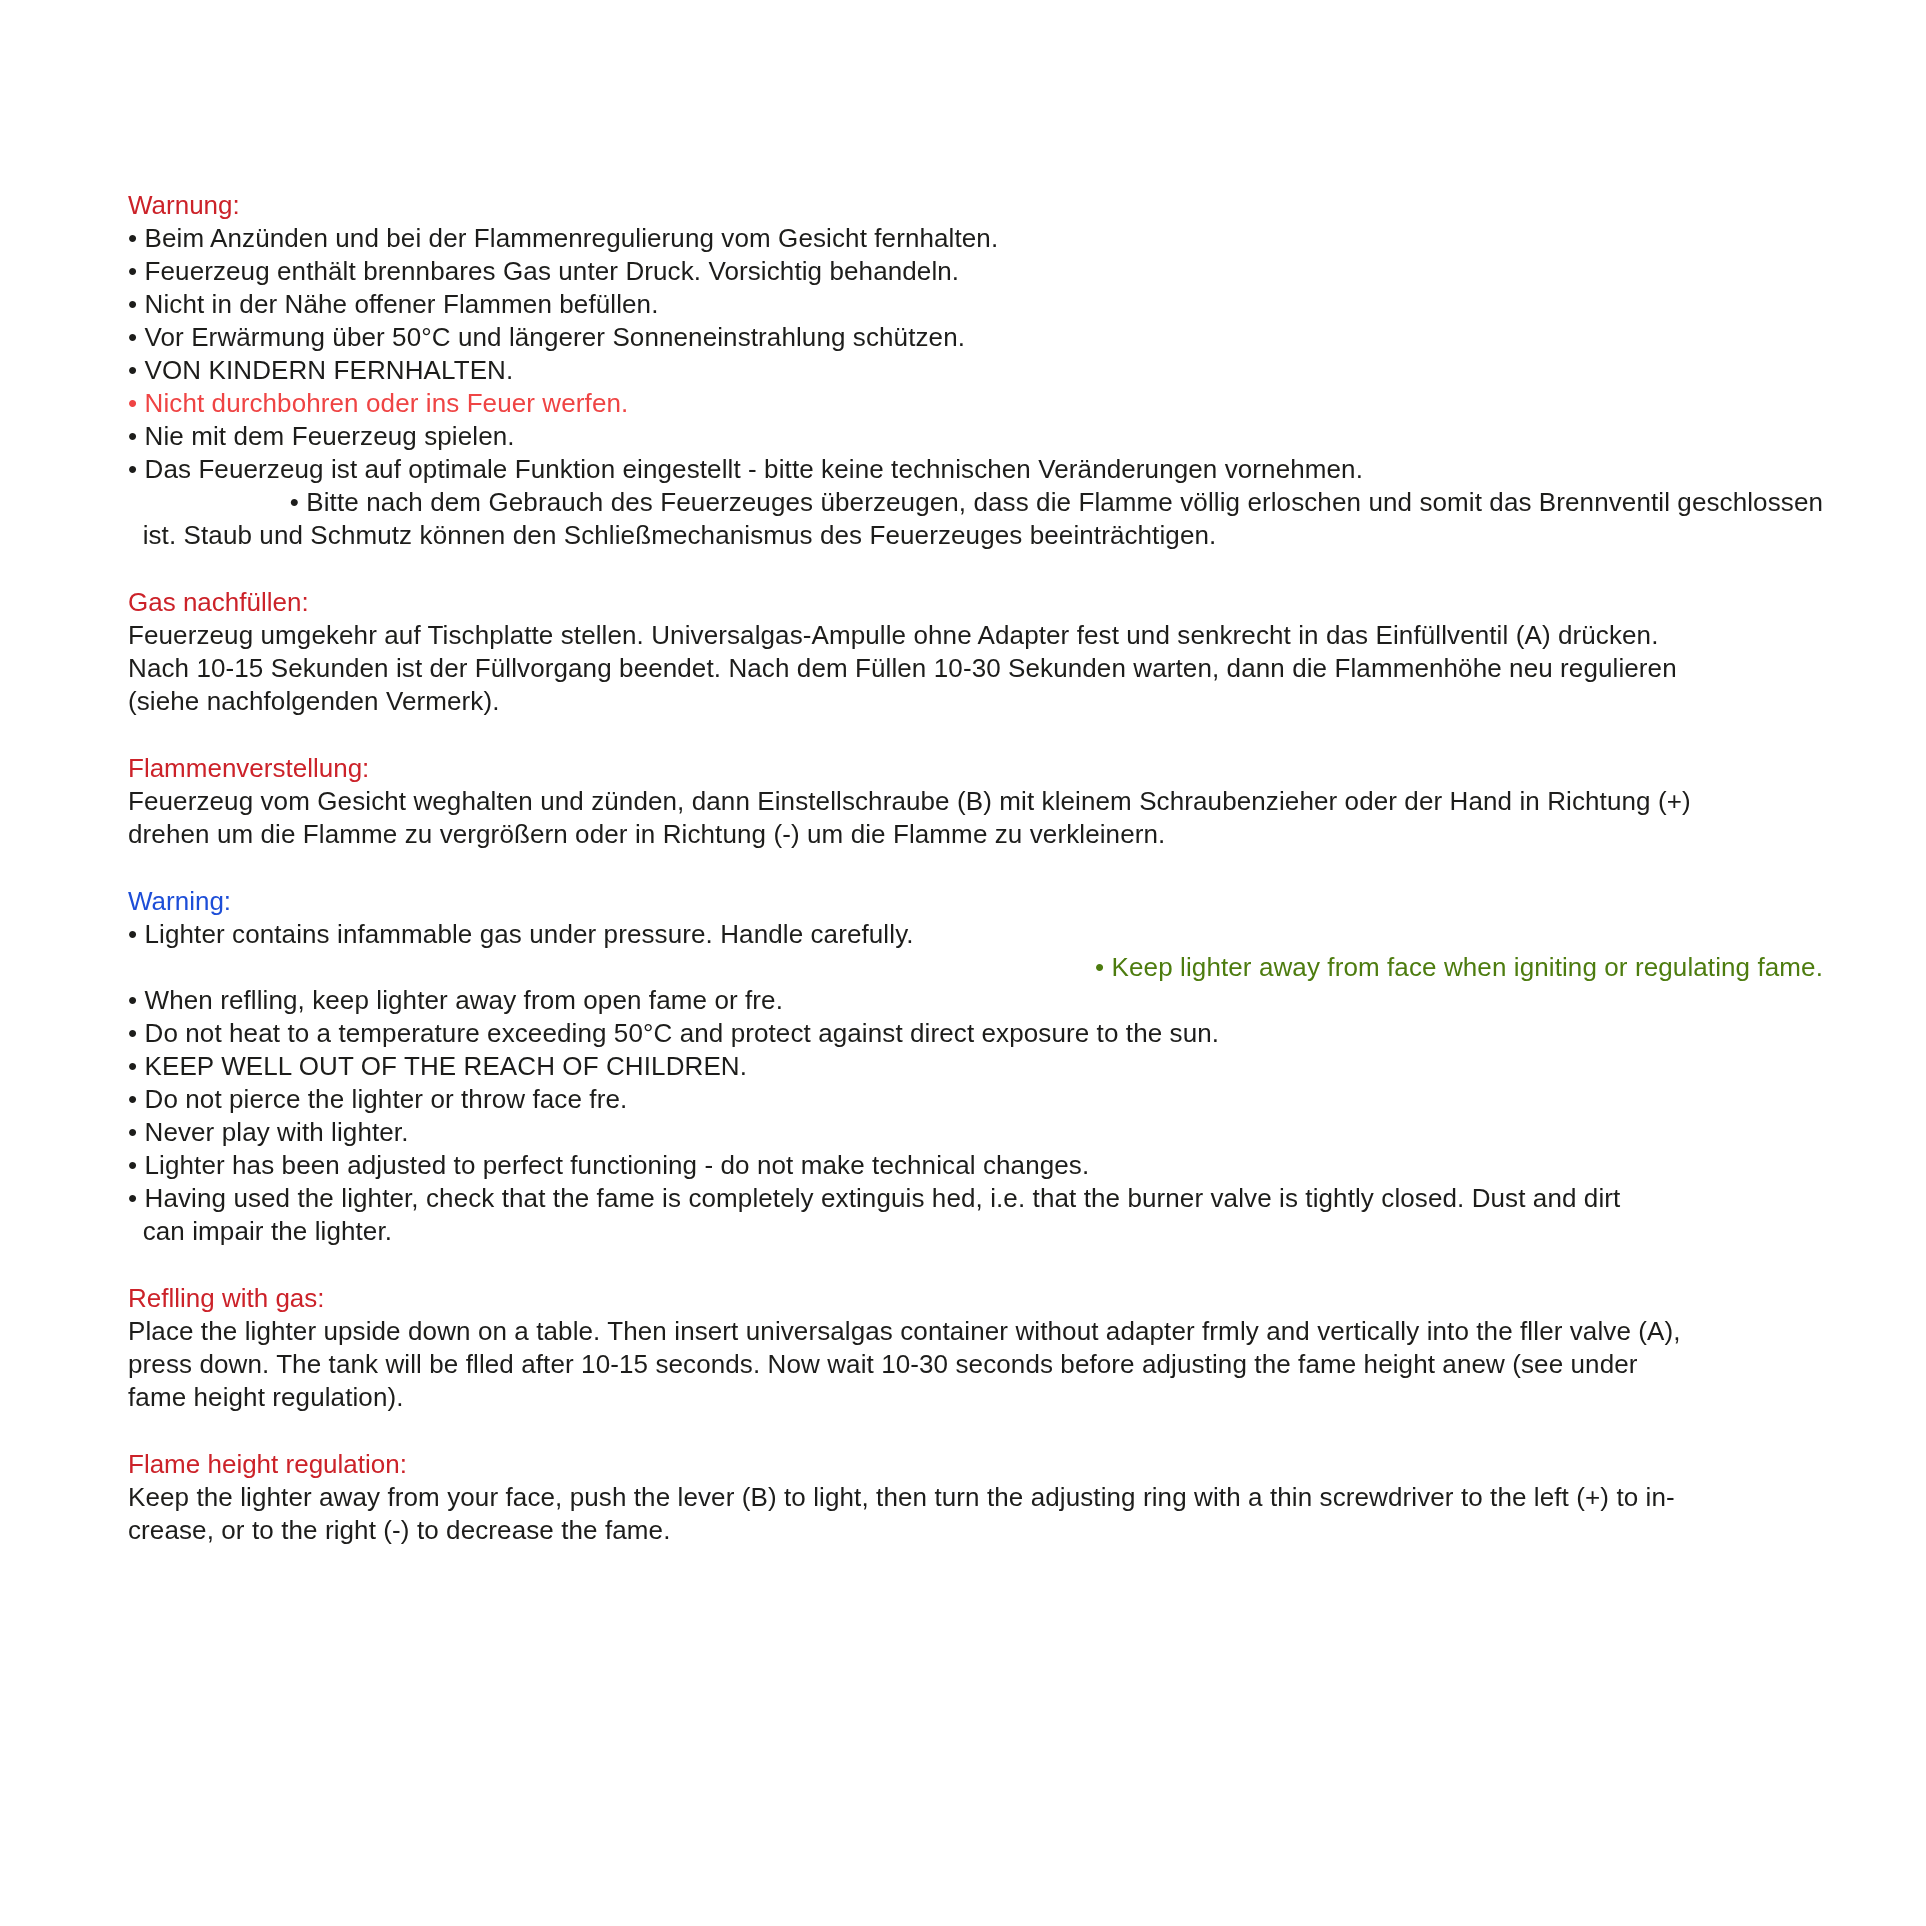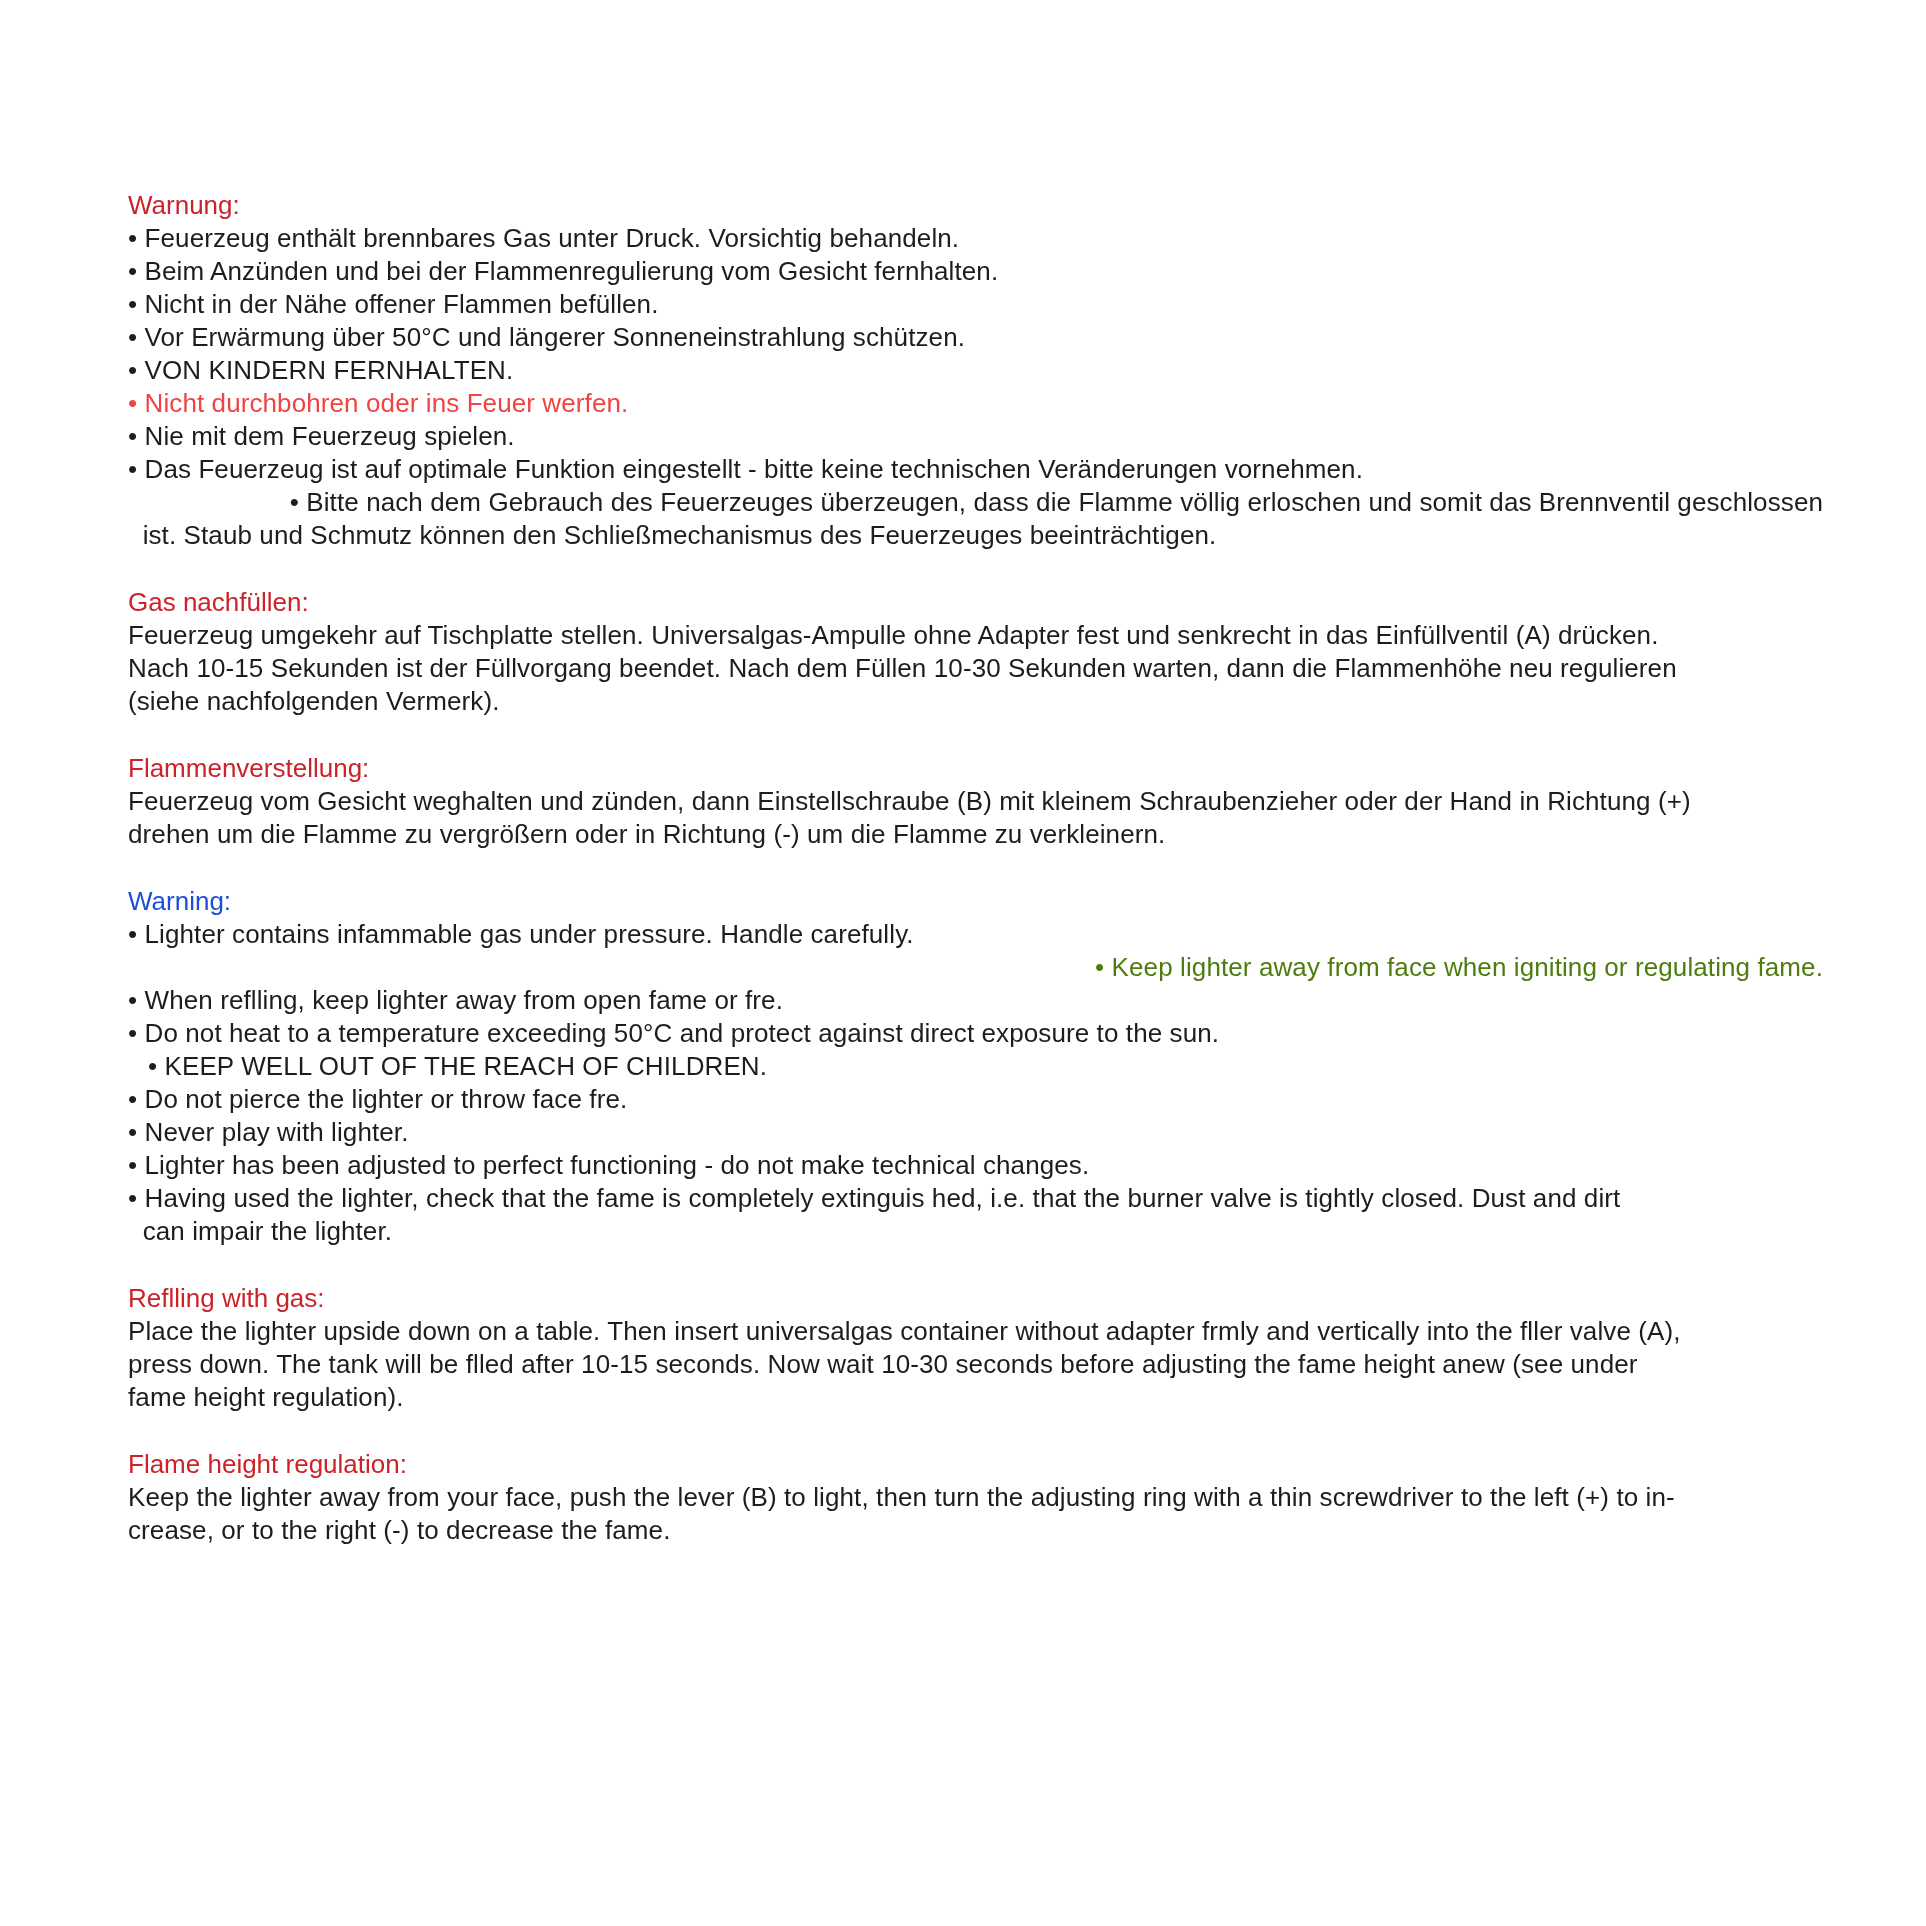--- a/index.html
+++ b/index.html
@@ -38,22 +38,22 @@
     white-space: pre;
     letter-spacing: 0.1px;
   }
 </style>
 </head>
 <body style="background: rgb(255, 255, 255);">
 
 <div class="sheet" id="sheet-root">
     <div class="section">
       <div class="section-heading" style="color: rgb(204, 34, 41);">Warnung:</div>
+      <div class="text-line" style="color: rgb(29, 29, 27);">• Beim Anzünden und bei der Flammenregulierung vom Gesicht fernhalten.</div>
       <div class="text-line" style="color: rgb(29, 29, 27);">• Feuerzeug enthält brennbares Gas unter Druck. Vorsichtig behandeln.</div>
-      <div class="text-line" style="color: rgb(29, 29, 27);">• Beim Anzünden und bei der Flammenregulierung vom Gesicht fernhalten.</div>
       <div class="text-line" style="color: rgb(29, 29, 27);">• Nicht in der Nähe offener Flammen befüllen.</div>
       <div class="text-line" style="color: rgb(29, 29, 27);">• Vor Erwärmung über 50°C und längerer Sonneneinstrahlung schützen.</div>
       <div class="text-line" style="color: rgb(29, 29, 27);">• VON KINDERN FERNHALTEN.</div>
       <div class="text-line" style="color: #ef4444;">• Nicht durchbohren oder ins Feuer werfen.</div>
       <div class="text-line" style="color: rgb(29, 29, 27);">• Nie mit dem Feuerzeug spielen.</div>
       <div class="text-line" style="color: rgb(29, 29, 27);">• Das Feuerzeug ist auf optimale Funktion eingestellt - bitte keine technischen Veränderungen vornehmen.</div>
       <div class="text-line" style="color: rgb(29, 29, 27); text-align: right;">• Bitte nach dem Gebrauch des Feuerzeuges überzeugen, dass die Flamme völlig erloschen und somit das Brennventil geschlossen</div>
       <div class="text-line" style="color: rgb(29, 29, 27);">  ist. Staub und Schmutz können den Schließmechanismus des Feuerzeuges beeinträchtigen.</div>
     </div>
     <div class="section">
@@ -66,21 +66,21 @@
       <div class="section-heading" style="color: rgb(204, 34, 41);">Flammenverstellung:</div>
       <div class="text-line" style="color: rgb(29, 29, 27);">Feuerzeug vom Gesicht weghalten und zünden, dann Einstellschraube (B) mit kleinem Schraubenzieher oder der Hand in Richtung (+)</div>
       <div class="text-line" style="color: rgb(29, 29, 27);">drehen um die Flamme zu vergrößern oder in Richtung (-) um die Flamme zu verkleinern.</div>
     </div>
     <div class="section">
       <div class="section-heading" style="color: #1d4ed8;">Warning:</div>
       <div class="text-line" style="color: rgb(29, 29, 27);">• Lighter contains infammable gas under pressure. Handle carefully.</div>
       <div class="text-line" style="color: #4d7c0f; text-align: right;">• Keep lighter away from face when igniting or regulating fame.</div>
       <div class="text-line" style="color: rgb(29, 29, 27);">• When reflling, keep lighter away from open fame or fre.</div>
       <div class="text-line" style="color: rgb(29, 29, 27);">• Do not heat to a temperature exceeding 50°C and protect against direct exposure to the sun.</div>
-      <div class="text-line" style="color: rgb(29, 29, 27); margin-left: 20px;">• KEEP WELL OUT OF THE REACH OF CHILDREN.</div>
+      <div class="text-line" style="color: rgb(29, 29, 27);">• KEEP WELL OUT OF THE REACH OF CHILDREN.</div>
       <div class="text-line" style="color: rgb(29, 29, 27);">• Do not pierce the lighter or throw face fre.</div>
       <div class="text-line" style="color: rgb(29, 29, 27);">• Never play with lighter.</div>
       <div class="text-line" style="color: rgb(29, 29, 27);">• Lighter has been adjusted to perfect functioning - do not make technical changes.</div>
       <div class="text-line" style="color: rgb(29, 29, 27);">• Having used the lighter, check that the fame is completely extinguis hed, i.e. that the burner valve is tightly closed. Dust and dirt</div>
       <div class="text-line" style="color: rgb(29, 29, 27);">  can impair the lighter.</div>
     </div>
     <div class="section">
       <div class="section-heading" style="color: rgb(204, 34, 41);">Reflling with gas:</div>
       <div class="text-line" style="color: rgb(29, 29, 27);">Place the lighter upside down on a table. Then insert universalgas container without adapter frmly and vertically into the fller valve (A),</div>
       <div class="text-line" style="color: rgb(29, 29, 27);">press down. The tank will be flled after 10-15 seconds. Now wait 10-30 seconds before adjusting the fame height anew (see under</div>

